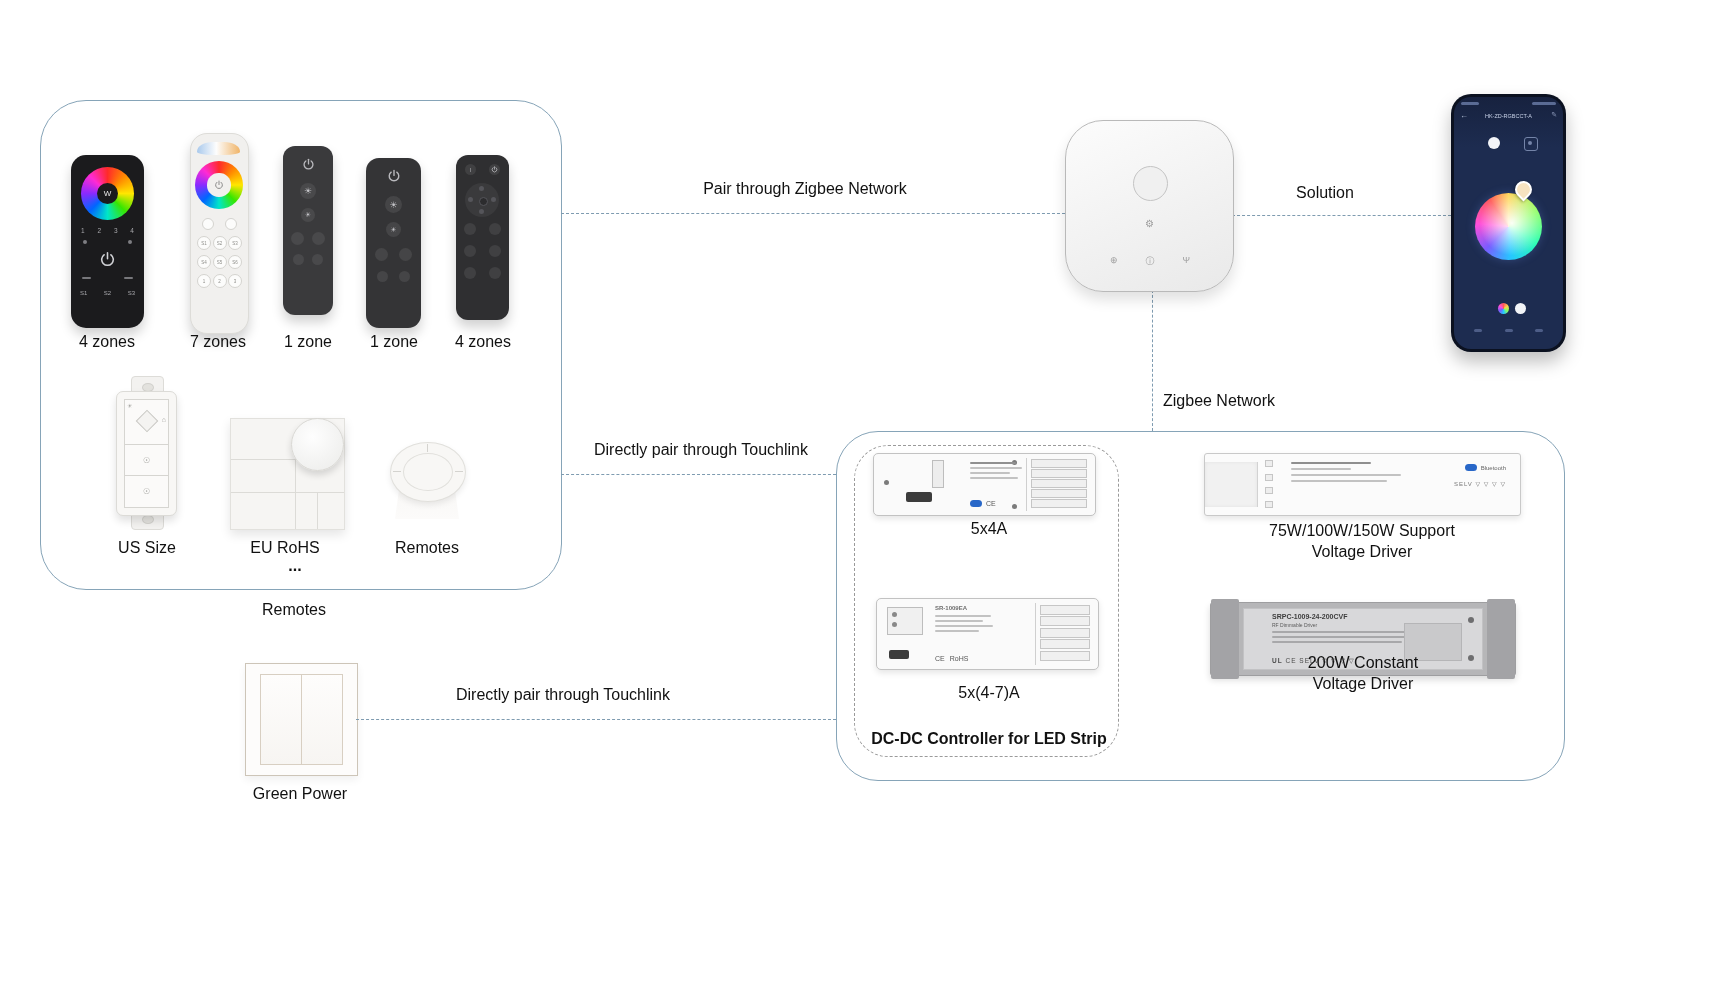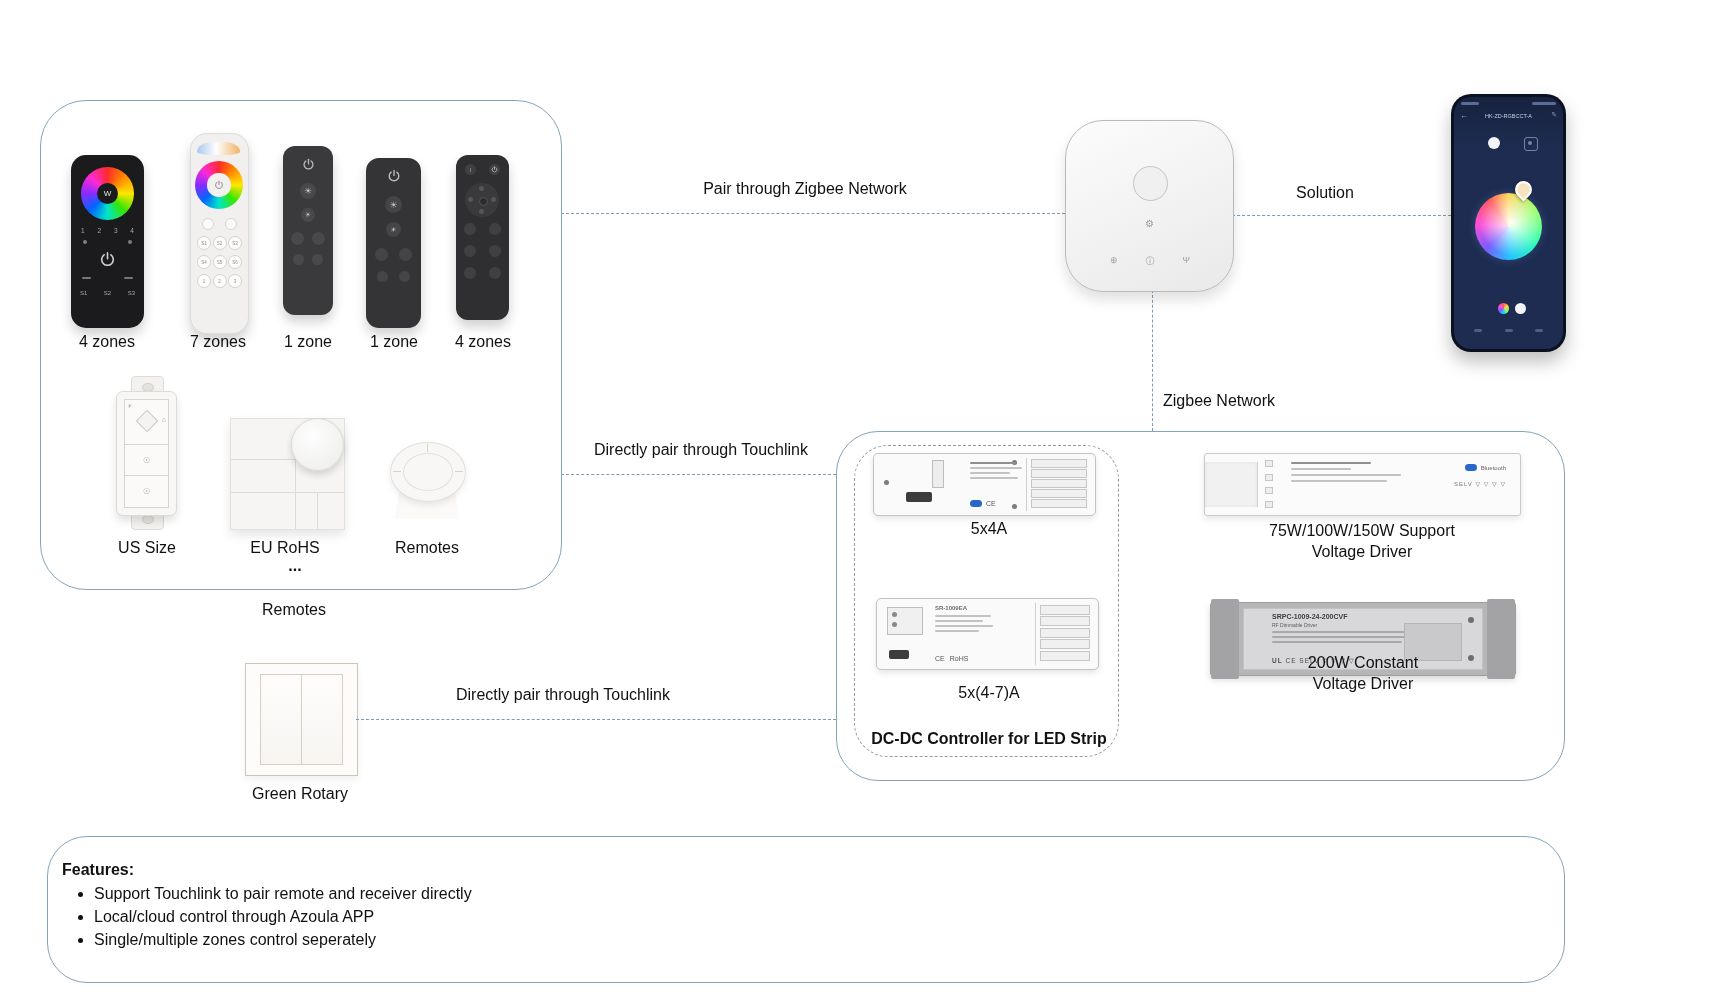--- a/index.html
+++ b/index.html
@@ -228,21 +228,21 @@
   <div class="lbl" style="left:245px;top:557px;width:100px;font-weight:bold;">...</div>
 
   <div class="lbl" style="left:234px;top:601px;width:120px;">Remotes</div>
 
   <div class="abs" style="left:245px;top:663px;width:111px;height:111px;background:#fdfcfb;border:1.5px solid #cdc5b8;box-shadow:0 4px 8px rgba(0,0,0,.06);">
     <div class="abs" style="left:14px;top:10px;right:14px;bottom:10px;display:flex;">
       <div style="flex:1;border:1px solid #d8cfc2;background:linear-gradient(#fefdfc,#f7f5f2);"></div>
       <div style="flex:1;border:1px solid #d8cfc2;border-left:none;background:linear-gradient(#fefdfc,#f7f5f2);"></div>
     </div>
   </div>
-  <div class="lbl" style="left:230px;top:785px;width:140px;">Green Rotary</div>
+  <div class="lbl" style="left:230px;top:785px;width:140px;">Green Power</div>
 
   <div class="dash-h" style="left:561px;top:213px;width:504px;"></div>
   <div class="lbl" style="left:665px;top:180px;width:280px;">Pair through Zigbee Network</div>
 
   <div class="dash-h" style="left:1232px;top:215px;width:219px;"></div>
   <div class="lbl" style="left:1265px;top:184px;width:120px;">Solution</div>
 
   <div class="dash-v" style="left:1152px;top:290px;height:141px;"></div>
   <div class="lbl" style="left:1163px;top:352px;width:160px;text-align:left;margin-top:40px;">Zigbee Network</div>
 
@@ -392,22 +392,14 @@
       <span class="screw" style="right:8px;top:8px;width:6px;height:6px;background:#6e6e70;"></span>
       <span class="screw" style="right:8px;bottom:8px;width:6px;height:6px;background:#6e6e70;"></span>
       <div class="abs" style="right:20px;top:14px;width:56px;height:36px;background:#c9c9cb;border:1px solid #b5b5b7;"></div>
     </div>
   </div>
   <div class="lbl lbl2" style="left:1213px;top:652px;width:300px;">
     <div>200W Constant</div>
     <div>Voltage Driver</div>
   </div>
 
-  <div class="obox" style="left:47px;top:836px;width:1516px;height:145px;border-radius:40px;">
-    <div style="margin:24px 0 0 14px;font-size:16px;font-weight:bold;">Features:</div>
-    <ul class="feat">
-      <li>Support Touchlink to pair remote and receiver directly</li>
-      <li>Local/cloud control through Azoula APP</li>
-      <li>Single/multiple zones control seperately</li>
-    </ul>
-  </div>
 
 </div>
 
 </body></html>

